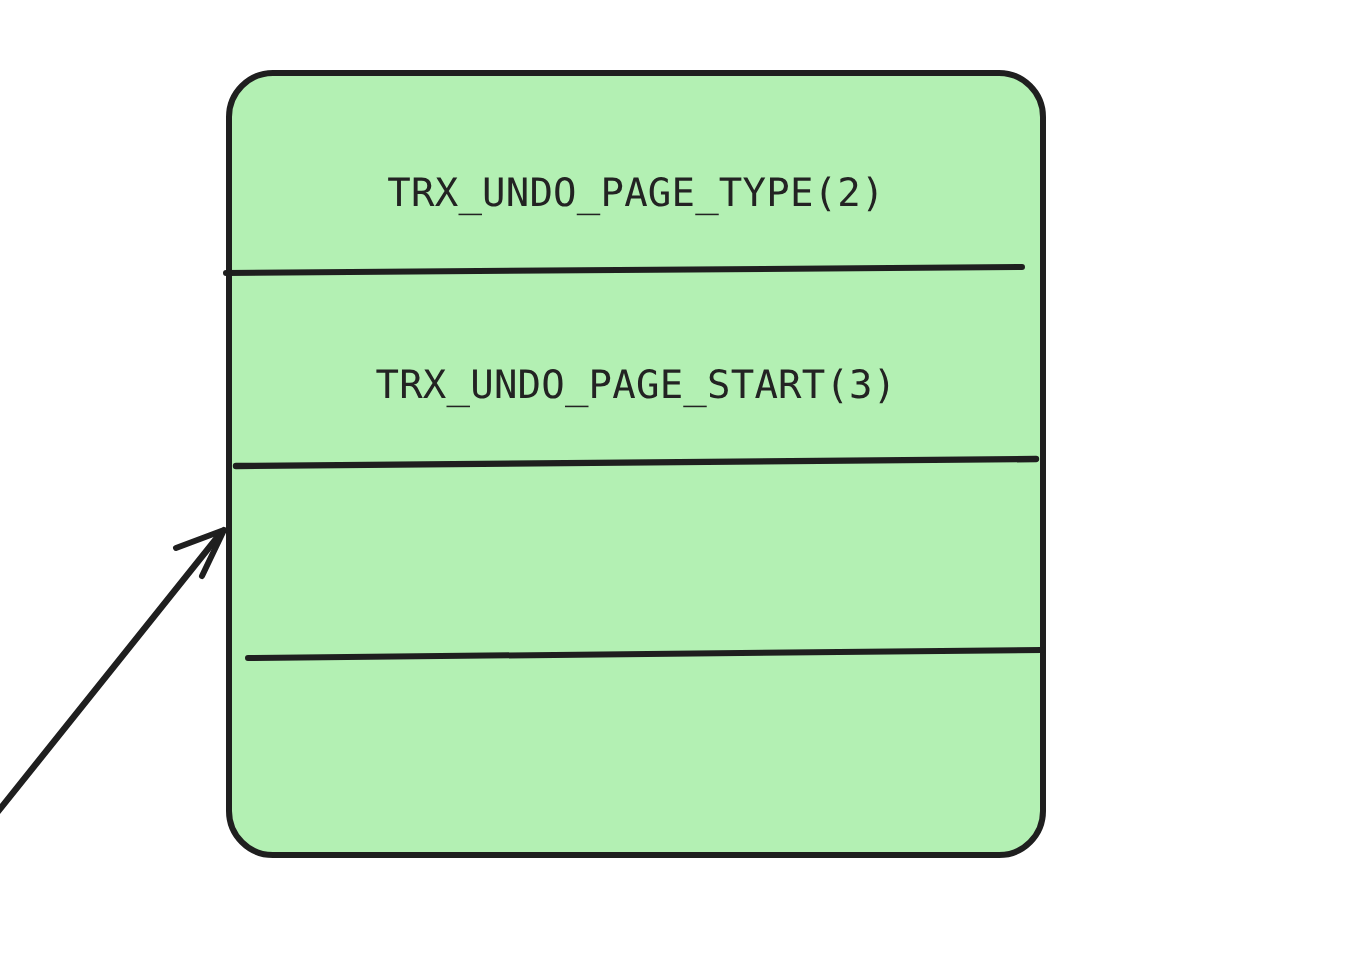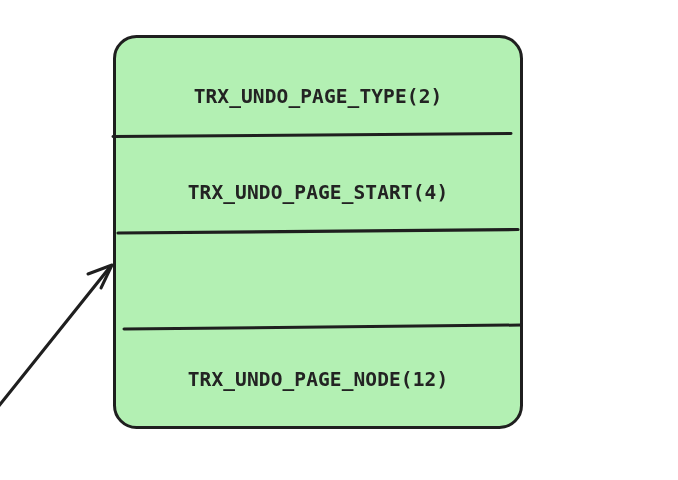--- a/index.html
+++ b/index.html
@@ -9,21 +9,20 @@
   }
   body {
     font-family: "DejaVu Sans Mono", "Liberation Mono", monospace;
   }
   #canvas {
     position: relative;
     width: 564px;
     height: 480px;
     background: #ffffff;
     overflow: hidden;
-    font-weight: bold;
   }
   #diagram-svg {
     position: absolute;
     left: 0;
     top: 0;
     width: 678px;
     height: 480px;
   }
   .field-label {
     position: absolute;
@@ -56,18 +55,17 @@
     <line id="divider-2" x1="124" y1="329" x2="521" y2="325" stroke="#1f1f1f" stroke-width="3" stroke-linecap="round"></line>
 
     <g>
       <line x1="-6" y1="412" x2="110" y2="267" stroke="#1f1f1f" stroke-width="3.2" stroke-linecap="round"></line>
       <path d="M 112 265 L 88 274 M 112 265 L 101 288" stroke="#1f1f1f" stroke-width="3" stroke-linecap="round" fill="none"></path>
     </g>
   </svg>
 
   <div class="field-label" id="row-0">TRX_UNDO_PAGE_TYPE(2)</div>
 
-  <div class="field-label" id="row-1">TRX_UNDO_PAGE_START(4)</div>
+  <div class="field-label" id="row-1">TRX_UNDO_PAGE_START(3)</div>
 
 
-  <div class="field-label" id="row-3">TRX_UNDO_PAGE_NODE(12)</div>
 
 </div>
 
 </body></html>

